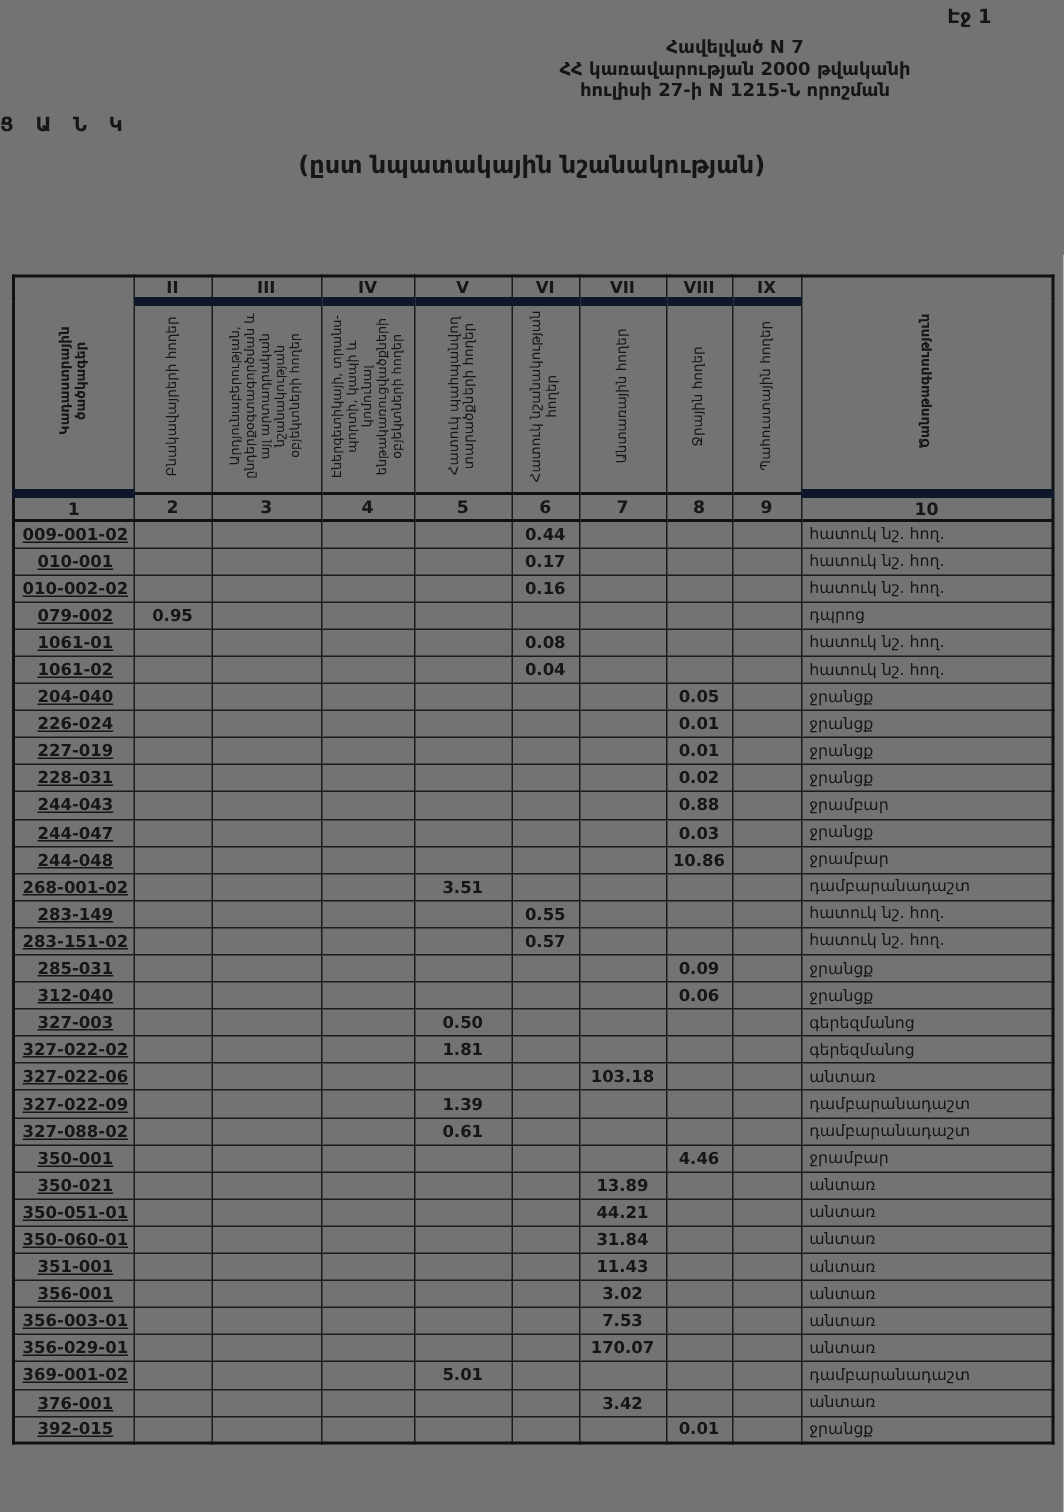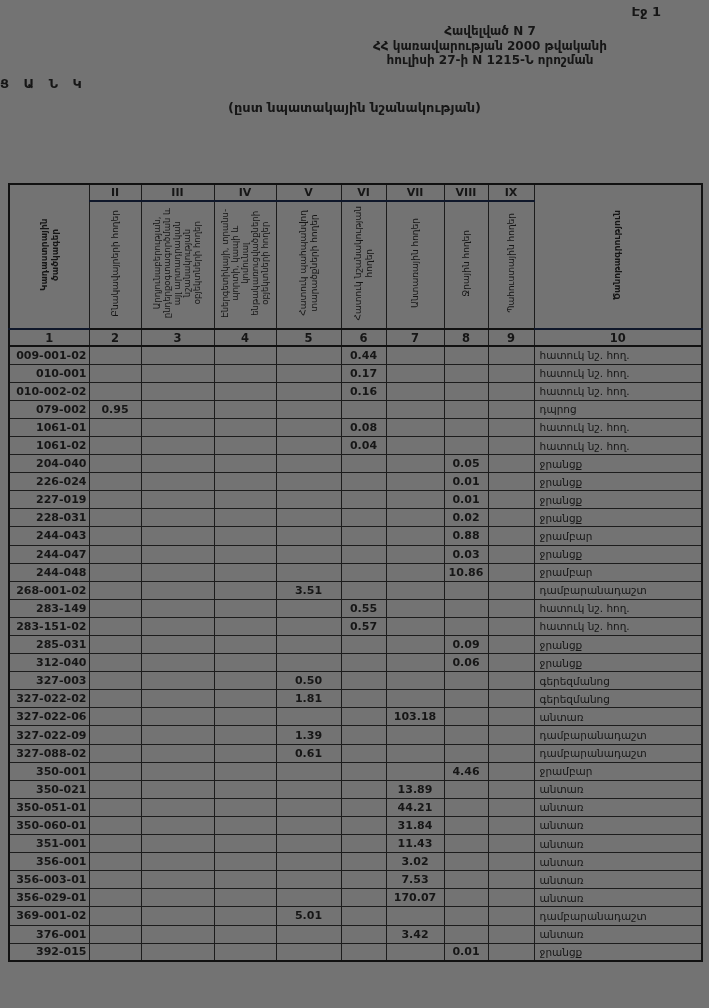--- a/index.html
+++ b/index.html
@@ -25,37 +25,37 @@
   .doc-title{
     position:absolute;top:76px;left:0;width:100%;
     text-align:left;
     font-size:13px;font-weight:bold;letter-spacing:5px;
   }
   .doc-subtitle{
     position:absolute;top:100px;left:6px;width:697px;
     text-align:center;
     font-size:11.5px;font-weight:bold;line-height:1.3;
   }
-  .doc-subtitle .paren{font-weight:bold;font-size:13px;}
+  .doc-subtitle .paren{font-weight:bold;font-size:16px;}
   .tbl-wrap{
     position:absolute;top:183px;left:8px;width:693px;
   }
   table{
     border-collapse:collapse;table-layout:fixed;width:100%;
   }
   th,td{
     border:1px solid #1c1c1c;
     padding:0 2px;
     overflow:hidden;
     font-weight:normal;
     box-sizing:border-box;
   }
   table{border:2px solid #111;}
   thead th{font-size:11px;}
-  .roman-row th{height:17px;font-weight:bold;font-size:11px;border-bottom:2px solid #0f172a;}
+  .roman-row th{height:17px;font-weight:bold;font-size:11px;border-bottom:6px solid #0f172a;}
   .rot-cell{height:128px;vertical-align:middle;text-align:center;}
   .rot{
     display:inline-block;
     writing-mode:vertical-rl;
     transform:rotate(180deg);
     white-space:pre-line;
     font-size:8.5px;
     line-height:1.18;
     max-height:126px;
     text-align:center;
@@ -64,21 +64,21 @@
   .num-row td{
     height:17px;text-align:center;
     font-size:11.5px;font-weight:bold;
     border-top:2px solid #111;border-bottom:2px solid #111;
   }
   tbody td{
     height:18.1px;
     font-size:11px;
     font-weight:bold;
   }
-  tbody td.code{text-align:right;padding-left:4px;}
+  tbody td.code{text-align:center;padding-left:4px;text-decoration:underline;}
   tbody td.val{text-align:center;}
   tbody td.note{text-align:left;padding-left:5px;font-weight:normal;font-size:10.5px;}
 </style>
 </head>
 <body>
 
 <div class="page">
 
   <div class="page-label">Էջ 1</div>
 

